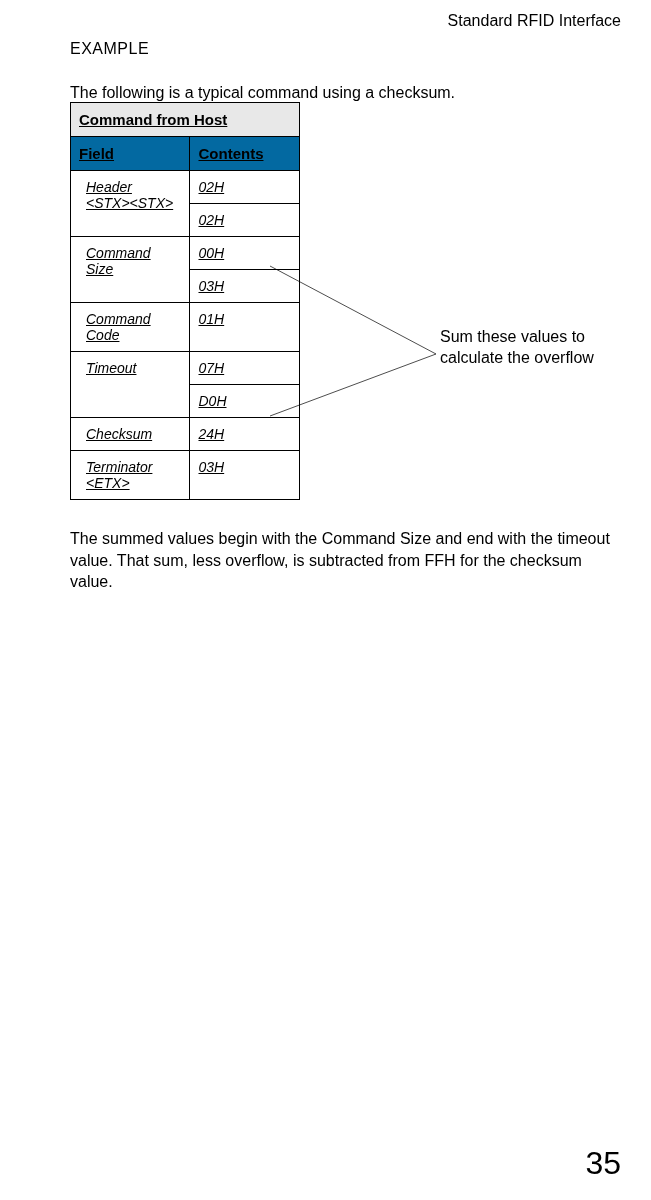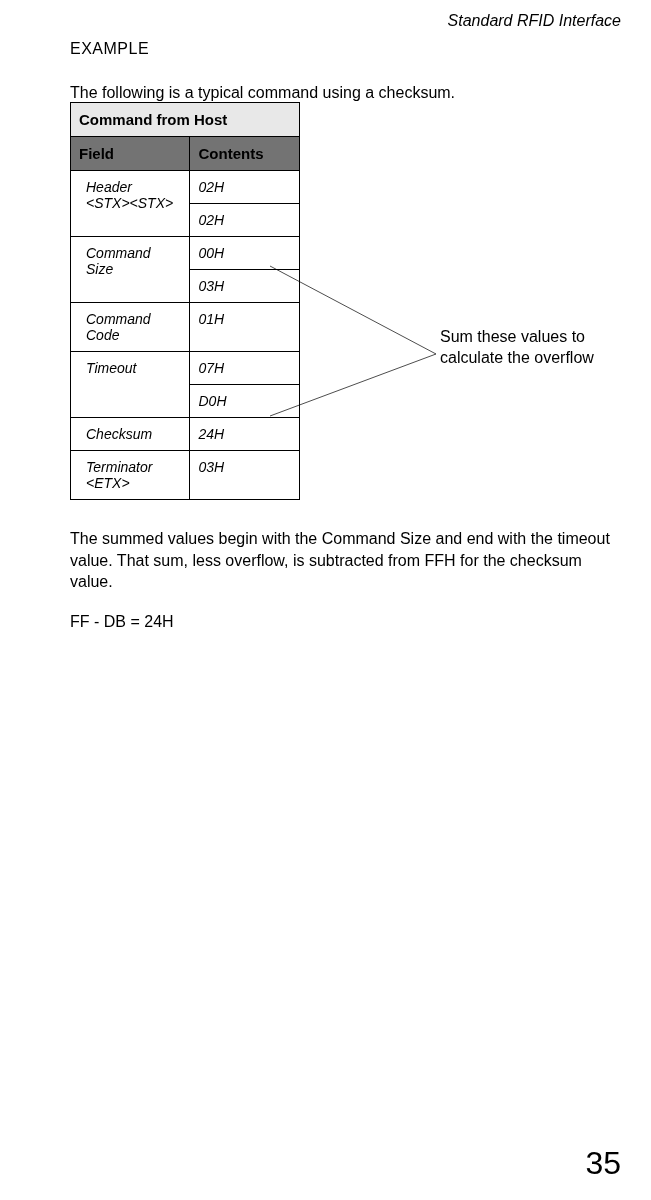--- a/index.html
+++ b/index.html
@@ -13,57 +13,57 @@
       font-family: Arial, Helvetica, sans-serif;
       font-size: 16px;
       color: #000;
       position: relative;
       background: #fff;
     }
     .header-right {
       position: absolute;
       top: 12px;
       right: 30px;
-      font-style: italic;
       font-size: 16px;
     }
     .content {
       padding: 40px 30px 0 70px;
     }
     .example-heading {
       font-size: 16px;
       margin-bottom: 26px;
       letter-spacing: 0.5px;
     }
     .intro-text {
       font-size: 16px;
     }
     .table-area {
       position: relative;
       margin-bottom: 28px;
+      text-decoration: underline;
     }
     table {
       border-collapse: collapse;
       width: 230px;
     }
     td, th {
       border: 1px solid #000;
       padding: 8px 8px;
       text-align: left;
       vertical-align: top;
       font-size: 14px;
     }
     .table-title {
       font-weight: bold;
       background: #e8e8e8;
       font-size: 15px;
     }
     .table-header {
       font-weight: bold;
-      background: #737373;
+      background: #0369a1;
       font-size: 15px;
     }
     .field-col {
       font-style: italic;
       width: 120px;
       padding-left: 15px;
     }
     .contents-col {
       font-style: italic;
       width: 110px;
@@ -162,18 +162,17 @@
       <line x1="200" y1="314" x2="366" y2="252" stroke="#000" stroke-width="0.7"></line>
     </svg>
 
     <div class="annotation">
       <span>Sum these values to</span><br>
       <span>calculate the overflow</span>
     </div>
   </div>
 
   <div class="body-text">The summed values begin with the Command Size and end with the timeout value. That sum, less overflow, is subtracted from FFH for the checksum value.</div>
-  <div class="body-text">FF - DB = 24H</div>
 </div>
 
 <div class="footer">
   <span class="footer-right">35</span>
 </div>
 
 </body></html>

